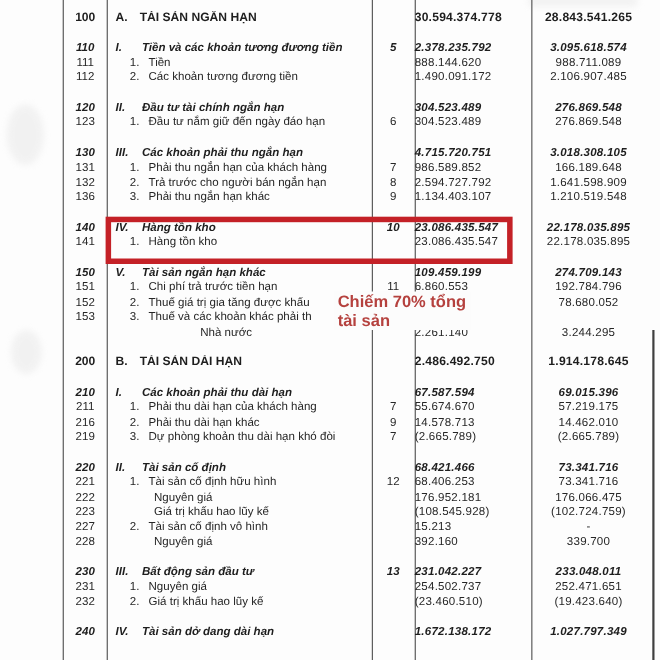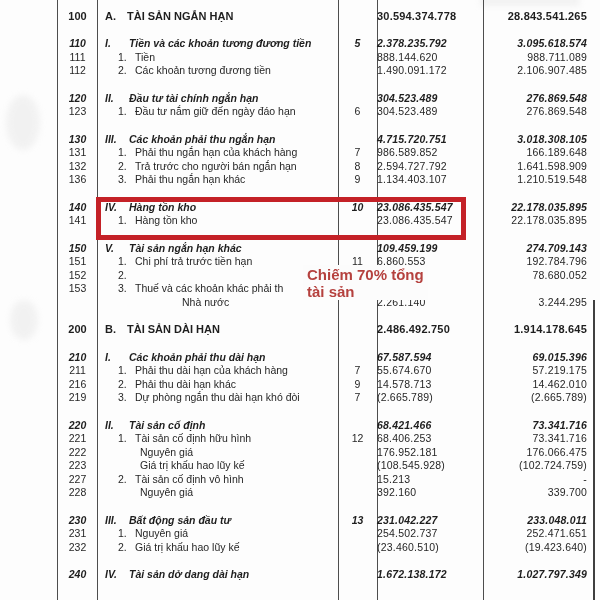--- a/index.html
+++ b/index.html
@@ -23,21 +23,21 @@
   .smudge{position:absolute;background:#e9e9e9;opacity:.55;border-radius:50%;filter:blur(3px);z-index:0;}
   
   .rows{position:absolute;left:57px;top:0;width:543px;padding-top:9px;z-index:2;}
   .row{display:flex;align-items:center;height:13.5px;font-size:10.5px;white-space:nowrap;}
   .row.gap{margin-top:14px;}
   .cell{display:block;}
   .code{flex:0 0 41px;text-align:center;}
   .desc{flex:0 0 240px;display:flex;align-items:center;overflow:hidden;}
   .note{flex:0 0 39px;text-align:center;}
   .v1{flex:0 0 106px;text-align:left;padding-right:22px;box-sizing:border-box;letter-spacing:.2px;}
-  .v2{flex:0 0 117px;text-align:right;padding-right:13px;box-sizing:border-box;letter-spacing:.2px;}
+  .v2{flex:0 0 117px;text-align:center;padding-right:13px;box-sizing:border-box;letter-spacing:.2px;}
   .prefix{flex:none;}
   .label{flex:none;}
   
   .major{font-weight:bold;font-size:11px;color:#1e1e1e;}
   .major .prefix{margin-left:7px;width:22px;}
   .section{font-weight:bold;font-style:italic;color:#1e1e1e;}
   .section .prefix{margin-left:7px;width:24px;}
   .item .prefix{margin-left:20px;width:17px;}
   .sub .label{margin-left:42px;}
   .cont .label{margin-left:42px;padding-left:42px;}
@@ -208,20 +208,21 @@
           <span class="cell label">Chi phí trả trước tiền hạn</span>
         </span>
         <span class="cell note">11</span>
         <span class="cell v1">6.860.553</span>
         <span class="cell v2">192.784.796</span>
       </div>
       <div class="row item">
         <span class="cell code">152</span>
         <span class="cell desc">
           <span class="cell prefix">2.</span>
+          <span class="cell label">Thuế giá trị gia tăng được khấu</span>
         </span>
         <span class="cell note"></span>
         <span class="cell v1">0.337.506</span>
         <span class="cell v2">78.680.052</span>
       </div>
       <div class="row item">
         <span class="cell code">153</span>
         <span class="cell desc">
           <span class="cell prefix">3.</span>
           <span class="cell label">Thuế và các khoản khác phải th</span>
@@ -277,21 +278,21 @@
           <span class="cell label">Phải thu dài hạn khác</span>
         </span>
         <span class="cell note">9</span>
         <span class="cell v1">14.578.713</span>
         <span class="cell v2">14.462.010</span>
       </div>
       <div class="row item">
         <span class="cell code">219</span>
         <span class="cell desc">
           <span class="cell prefix">3.</span>
-          <span class="cell label">Dự phòng ngắn thu dài hạn khó đòi</span>
+          <span class="cell label">Dự phòng khoản thu dài hạn khó đòi</span>
         </span>
         <span class="cell note">7</span>
         <span class="cell v1">(2.665.789)</span>
         <span class="cell v2">(2.665.789)</span>
       </div>
       <div class="row section gap">
         <span class="cell code">220</span>
         <span class="cell desc">
           <span class="cell prefix">II.</span>
           <span class="cell label">Tài sản cố định</span>

